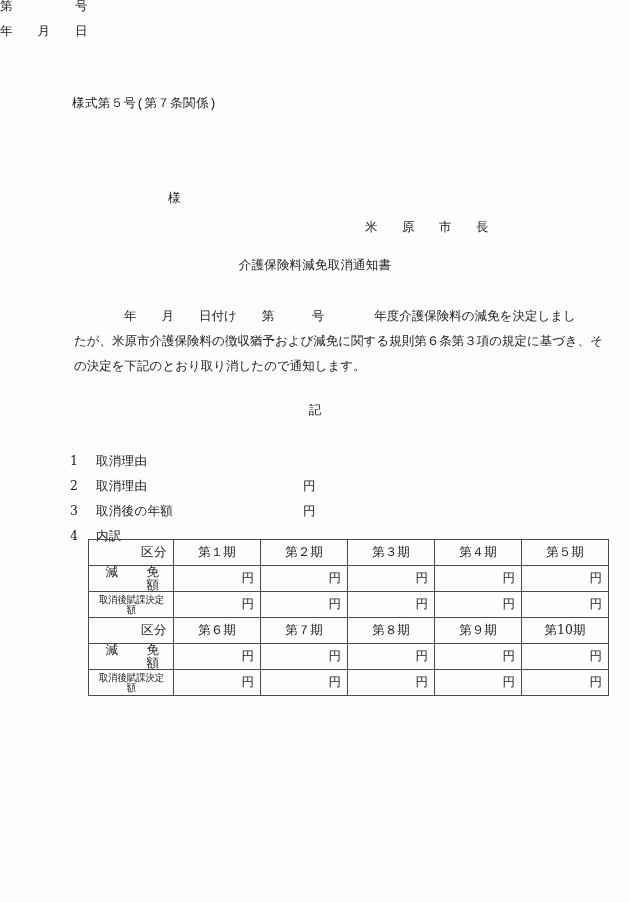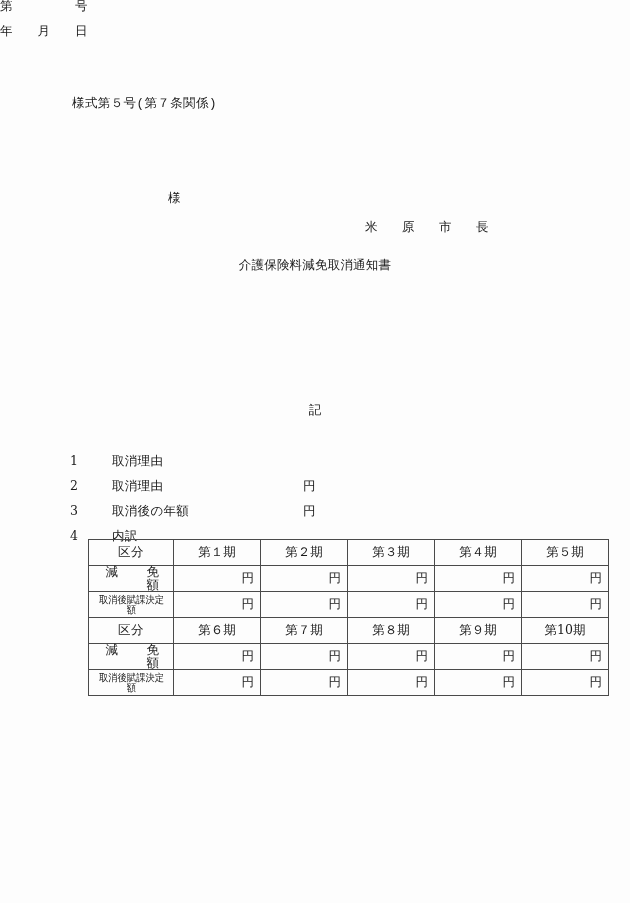--- a/index.html
+++ b/index.html
@@ -96,21 +96,21 @@
     top: 448px;
     width: 500px;
     font-size: 12.5px;
   }
   .item-row {
     position: relative;
     height: 25px;
     line-height: 25px;
   }
   .item-num   { position: absolute; left: 0px; }
-  .item-label { position: absolute; left: 26px; letter-spacing: 0.3px; margin-left: 16px; }
+  .item-label { position: absolute; left: 26px; letter-spacing: 0.3px; }
   .item-unit  { position: absolute; left: 233px; }
 
   
   .tbl-wrap {
     position: absolute;
     left: 88px;
     top: 539px;
   }
   table.breakdown {
     border-collapse: collapse;
@@ -120,21 +120,21 @@
   table.breakdown td {
     border: 1px solid #4a4a4a;
     height: 25px;
     padding: 0 6px;
     vertical-align: middle;
     line-height: 1;
   }
   td.col-label  { width: 72px; padding: 0 4px; }
   td.col-period { width: 74px; }
 
-  .lbl-center  { text-align: center; letter-spacing: 0.5px; }
+  .lbl-center  { text-align: right; letter-spacing: 0.5px; }
   .lbl-spread  { text-align: right; letter-spacing: 8px; text-indent: 8px; }
   .lbl-small   {
     text-align: center;
     font-size: 10px;
     letter-spacing: 0px;
     transform: scaleX(0.93);
   }
   .cell-unit   { text-align: right; }
   .period-head { text-align: center; margin-top: 32px; }
 </style>
@@ -149,20 +149,25 @@
     <div class="t line" style="position:relative;left:0;top:0;">第　　　　　号</div>
     <div class="t line" style="position:relative;left:0;top:0;">年　　月　　日</div>
   </div>
 
   <div class="t addressee">様</div>
 
   <div class="t issuer">米　原　市　長</div>
 
   <div class="t doc-title">介護保険料減免取消通知書</div>
 
+  <div class="body-text">
+    <span class="ln">　　　　年　　月　　日付け　　第　　　号　　　　年度介護保険料の減免を決定しまし</span>
+    <span class="ln">たが、米原市介護保険料の徴収猶予および減免に関する規則第６条第３項の規定に基づき、そ</span>
+    <span class="ln">の決定を下記のとおり取り消したので通知します。</span>
+  </div>
 
   <div class="t ki">記</div>
 
   <div class="items">
 
     <div class="item-row">
       <span class="item-num">1</span>
       <span class="item-label">取消理由</span>
       <span class="item-unit"></span>
     </div>

